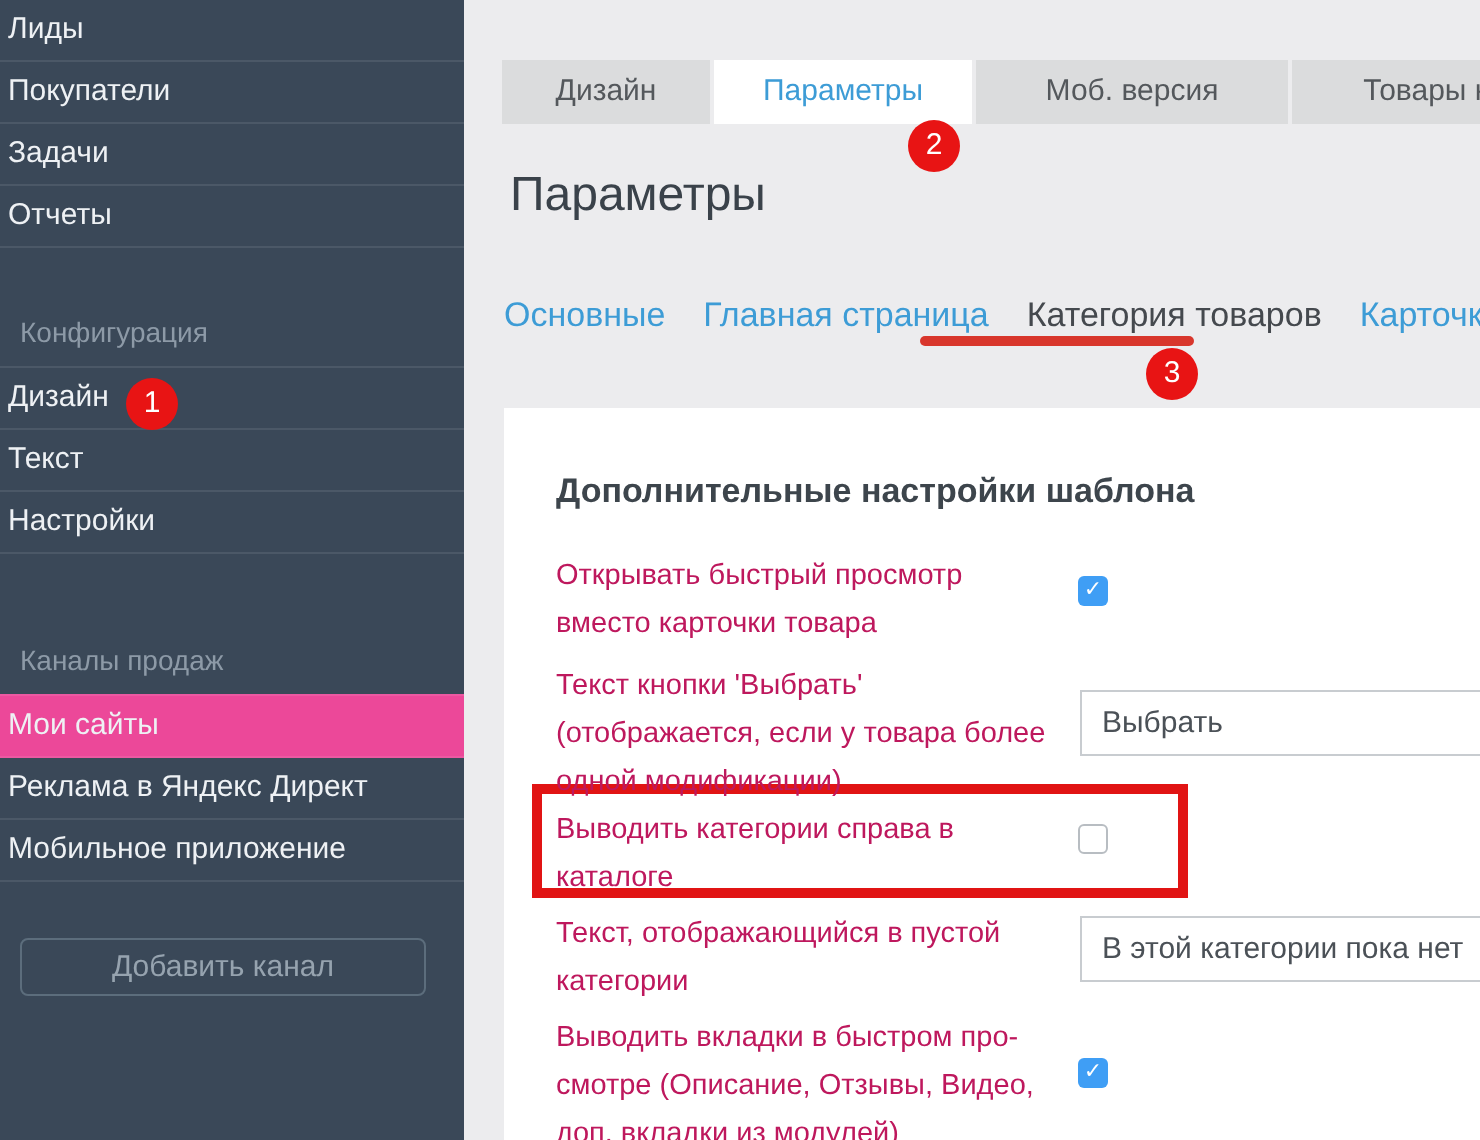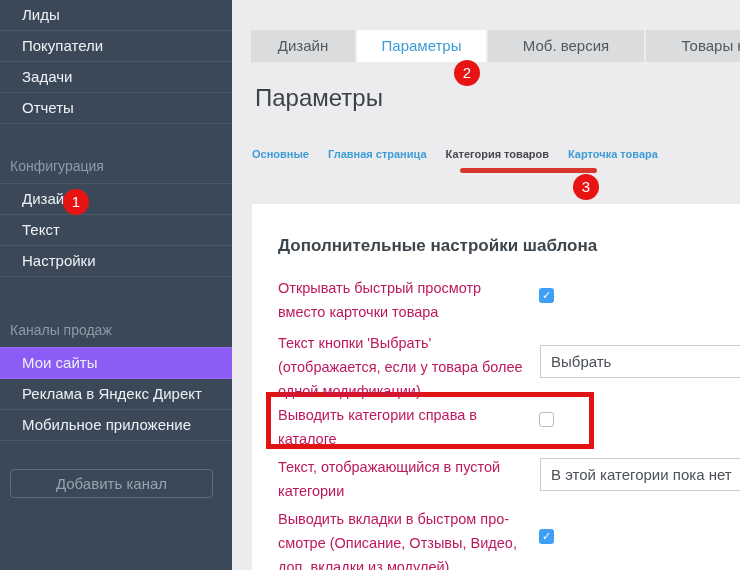--- a/index.html
+++ b/index.html
@@ -5,27 +5,27 @@
   html,body{margin:0;padding:0;}
   body{
     width:740px;height:570px;position:relative;overflow:hidden;
     background:#ececee;
     font-family:"Liberation Sans","DejaVu Sans",sans-serif;
   }
   
   .sidebar{position:absolute;left:0;top:0;width:232px;height:570px;background:#3a4858;}
   .side-group{position:absolute;left:0;right:0;}
   .side-item{
-    height:30px;line-height:30px;padding-left:22px;
+    height:30px;line-height:30px;padding-left:4px;
     color:#eef1f4;font-size:15px;
     border-bottom:1px solid rgba(255,255,255,0.09);
     cursor:pointer;white-space:nowrap;
   }
   .side-item.first{border-top:1px solid rgba(255,255,255,0.09);}
-  .side-item.active{background:#8b5cf6;}
+  .side-item.active{background:#ec4899;}
   .side-header{
     color:#8d9aa7;font-size:14px;padding-left:10px;white-space:nowrap;
   }
   .add-channel{
     position:absolute;left:10px;top:469px;width:203px;height:29px;
     box-sizing:border-box;border:1px solid #5c6d7c;border-radius:4px;
     color:#96a3af;font-size:15px;line-height:27px;text-align:center;cursor:pointer;
   }
   
   .badge{
@@ -49,21 +49,21 @@
   }
   .tab.active{background:#ffffff;color:#3d9cd6;}
   .t0{width:104px}.t1{width:129px}.t2{width:156px}.t3{width:170px}
   
   .page-title{
     position:absolute;left:255px;top:84px;
     font-size:24px;color:#3a424a;
   }
   .subtabs{position:absolute;left:252px;top:148px;display:flex;gap:19px;}
   .subtab{
-    font-size:11px;font-weight:bold;color:#3d9cd6;cursor:pointer;white-space:nowrap;
+    font-size:17px;font-weight:normal;color:#3d9cd6;cursor:pointer;white-space:nowrap;
   }
   .subtab.active{color:#45494e;}
   
   .panel{position:absolute;left:252px;top:204px;width:488px;height:366px;background:#fff;}
   .panel-heading{
     position:absolute;left:278px;top:236px;
     font-size:17px;font-weight:bold;color:#3d454c;white-space:nowrap;z-index:10;
   }
   .row-label{
     position:absolute;left:278px;width:250px;

